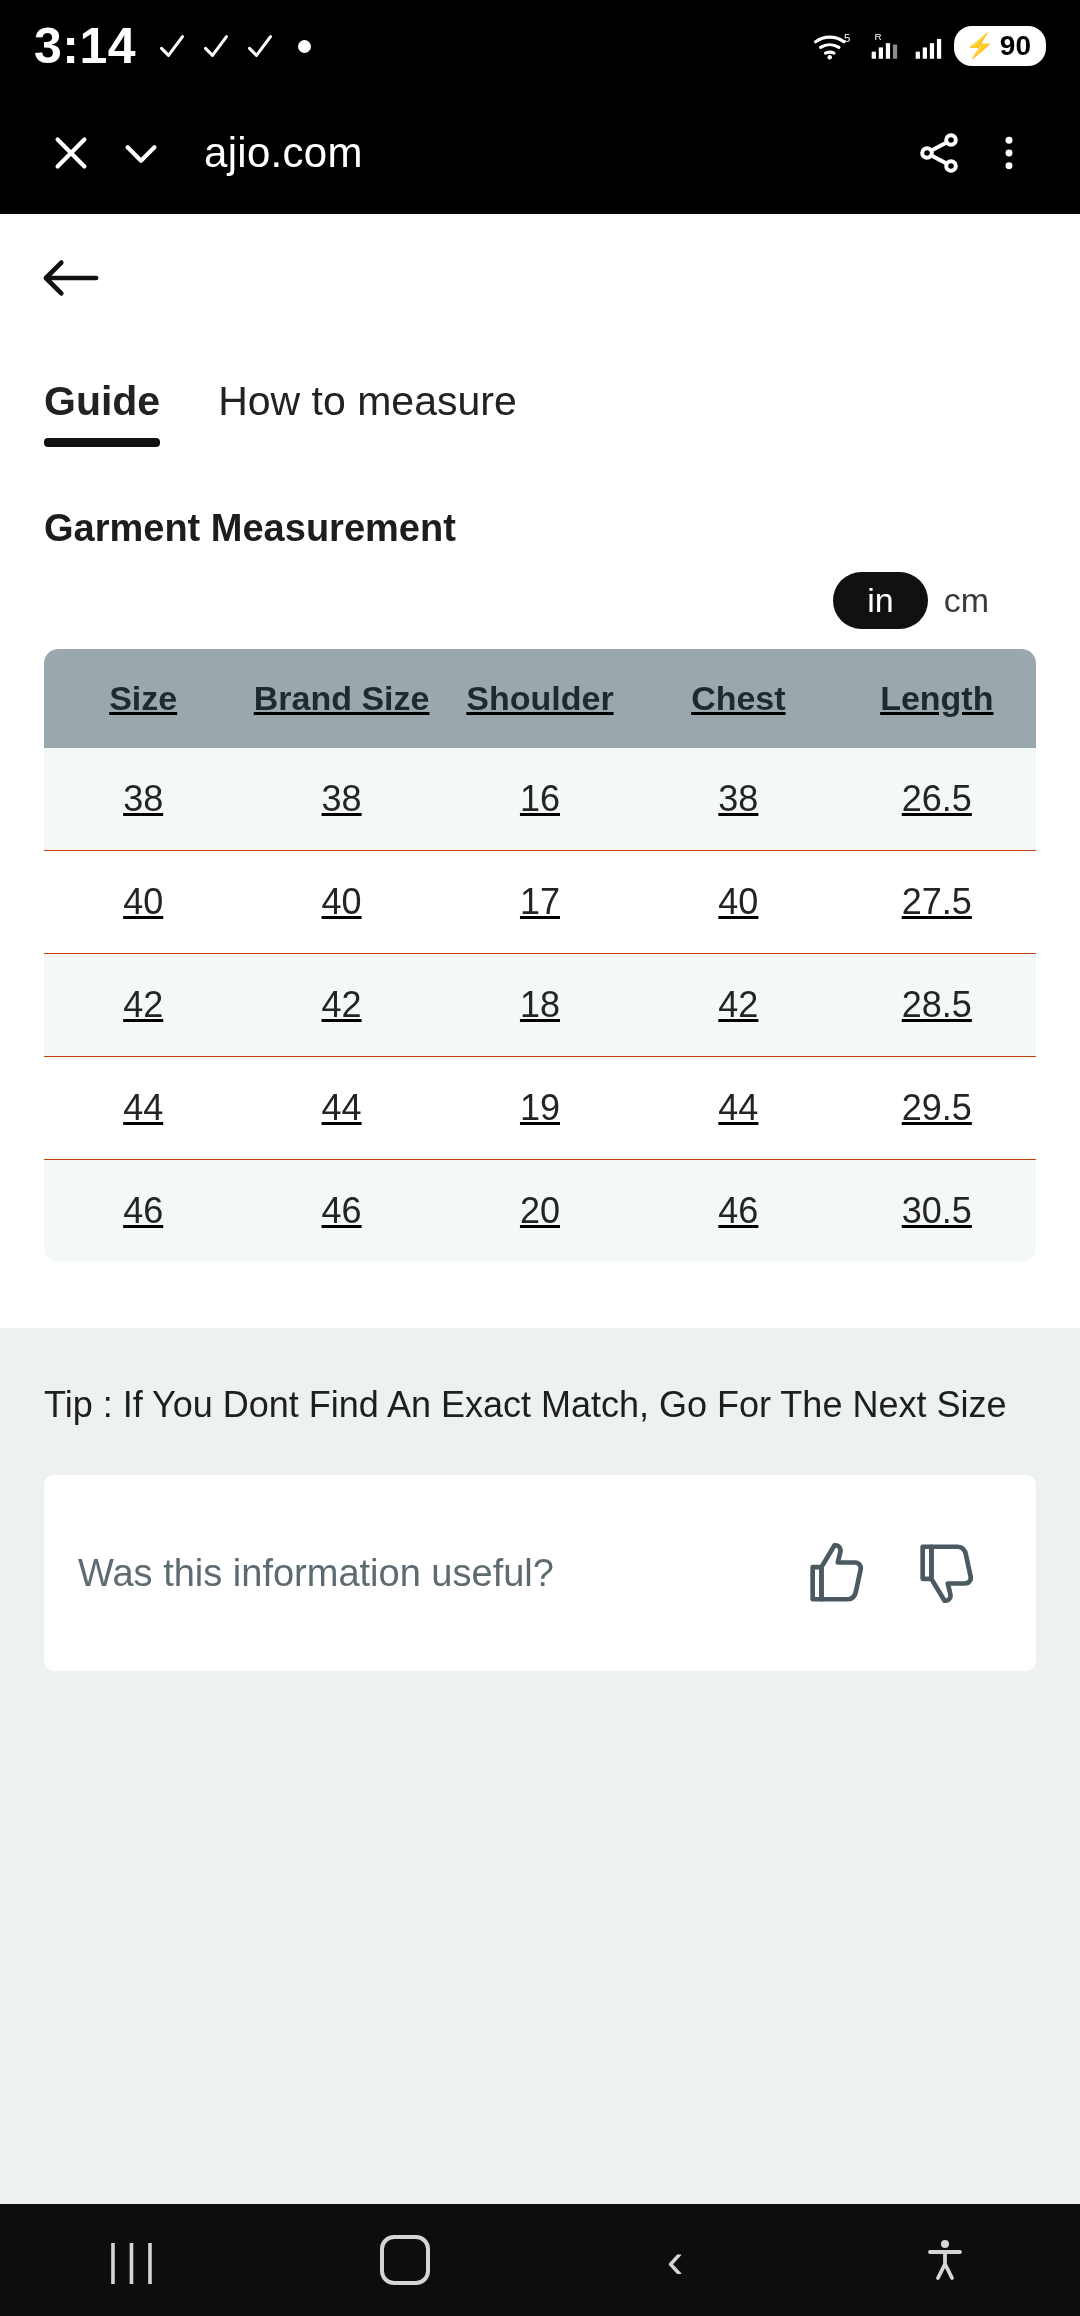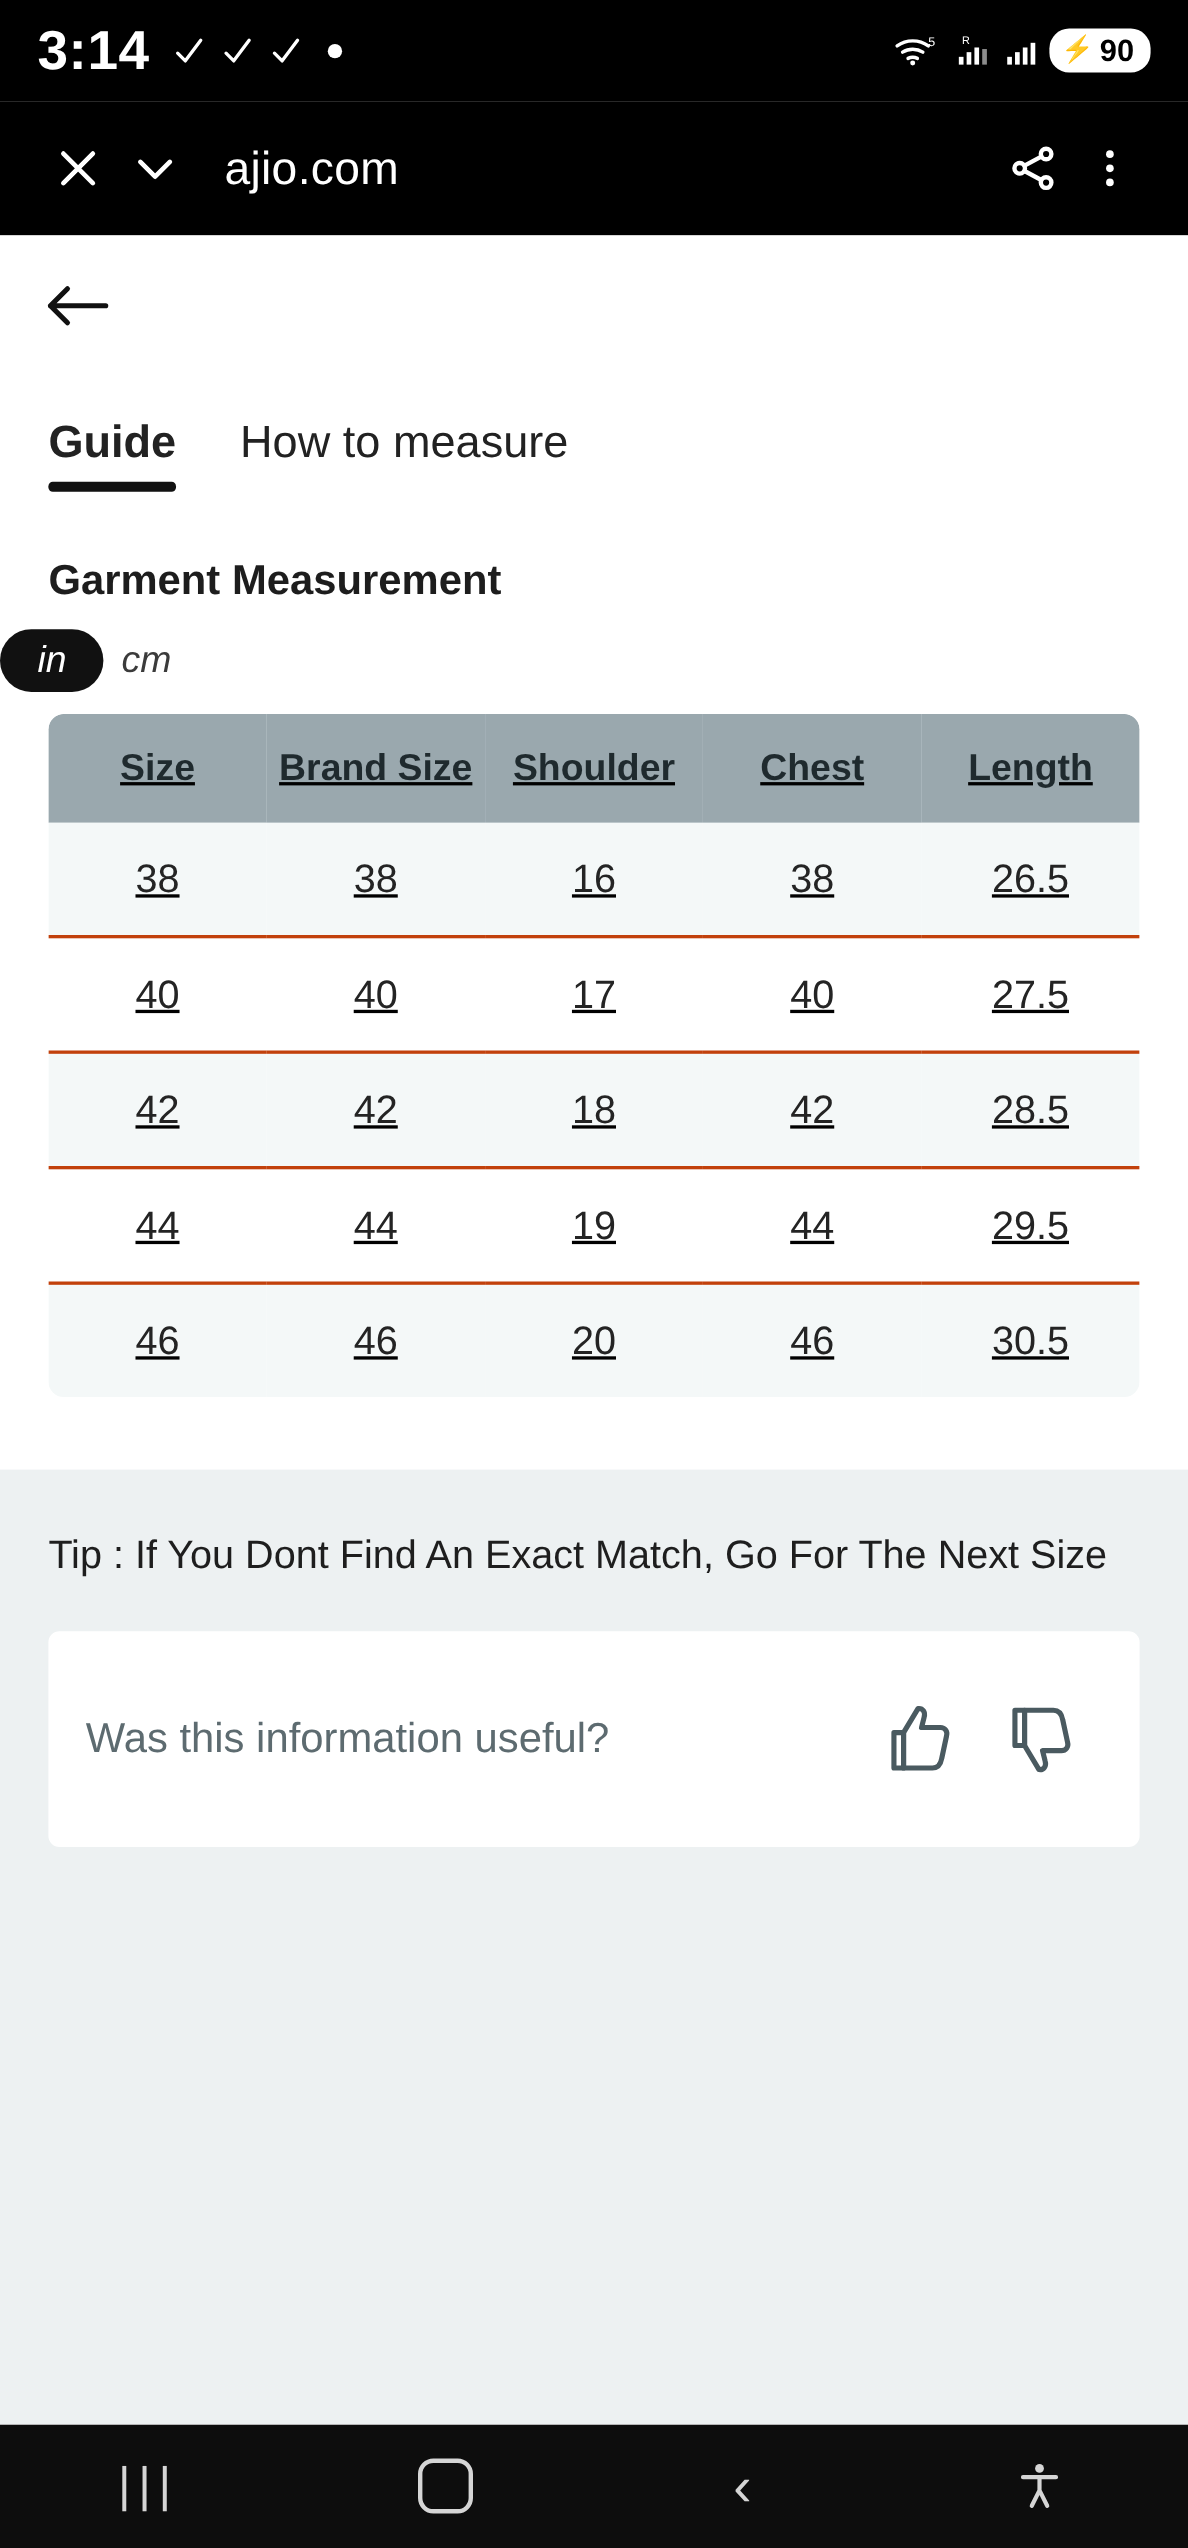--- a/index.html
+++ b/index.html
@@ -138,25 +138,24 @@
   .section-title {
     font-size: 38px;
     font-weight: bold;
     color: #1d1d1d;
     padding: 60px 0 0 44px;
   }
 
   .unit-toggle {
     display: flex;
     align-items: center;
-    justify-content: flex-start;
+    justify-content: flex-end;
     gap: 16px;
     margin-top: 22px;
     padding-right: 91px;
-    font-style: italic;
   }
   .unit-pill {
     background: #111111;
     color: #ffffff;
     font-size: 34px;
     border-radius: 30px;
     padding: 10px 34px;
     line-height: 1.1;
   }
   .unit-plain {
@@ -184,21 +183,21 @@
     padding: 30px 0;
     text-align: center;
   }
   table.size-table th:first-child { border-top-left-radius: 14px; }
   table.size-table th:last-child  { border-top-right-radius: 14px; }
   table.size-table td {
     font-size: 36px;
     color: #242424;
     text-align: center;
     padding: 30px 0;
-    border-bottom: 3px solid #c2410c;
+    border-bottom: 1px solid #c2410c;
   }
   table.size-table tr.odd td { background: #f4f8f8; }
   table.size-table tr.even td { background: #ffffff; }
   table.size-table tr:last-child td { border-bottom: none; }
 
   
   .bottom-panel {
     margin-top: 66px;
     background: #edf1f2;
     flex: 1 1 auto;

